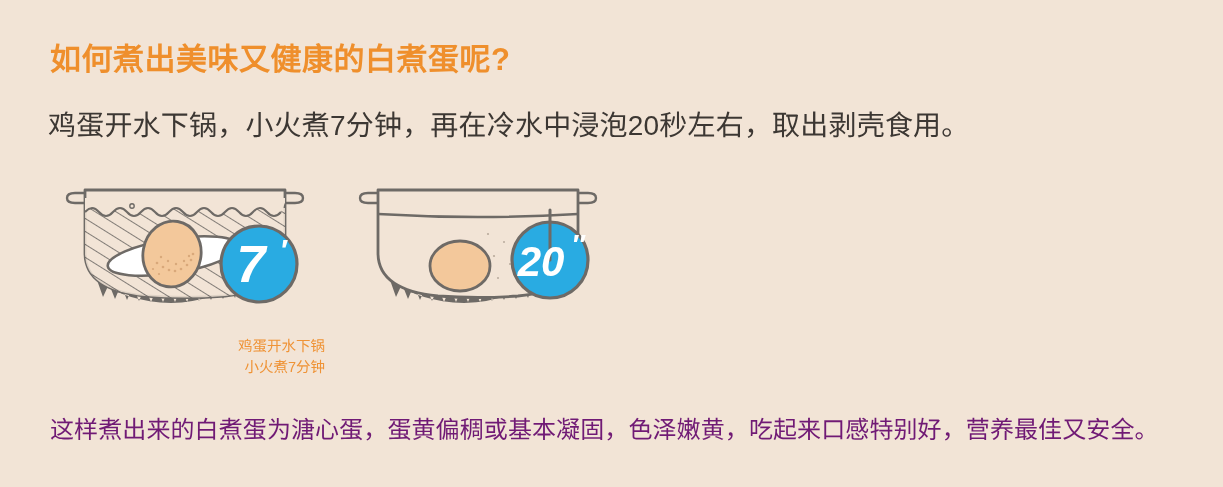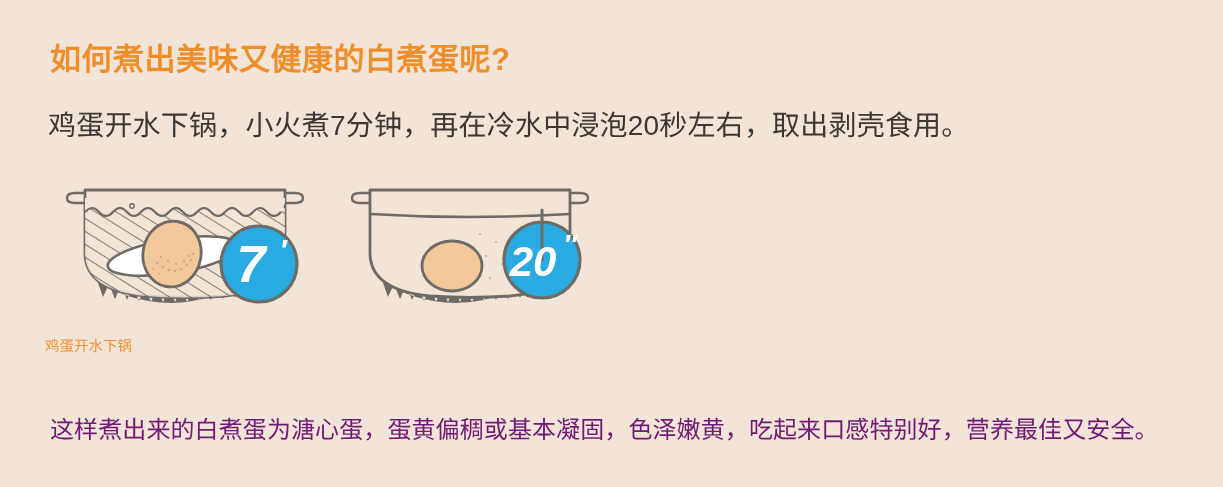--- a/index.html
+++ b/index.html
@@ -56,42 +56,42 @@
     width: 1223px;
     height: 220px;
   }
   .step {
     position: absolute;
     top: 0;
     width: 280px;
     height: 220px;
   }
   .step-1 { left: 45px; }
-  .step-2 { left: 330px; }
+  .step-2 { left: 338px; }
 
   .step-figure {
     position: absolute;
     left: 0;
     top: 0;
     width: 280px;
     height: 150px;
   }
   .step-figure svg {
     display: block;
     width: 280px;
     height: 150px;
     overflow: visible;
   }
 
   .step-caption {
     position: absolute;
     left: 0;
     top: 168px;
     width: 280px;
-    text-align: left;
+    text-align: right;
     color: #ef9336;
     font-size: 14.5px;
     line-height: 21px;
     font-weight: 500;
   }
   .step-caption .cap-line { display: block; white-space: nowrap; }
 
   
   .closing {
     position: absolute;
@@ -180,20 +180,21 @@
           <g>
             <circle cx="214" cy="96" r="38" fill="#29abe2" stroke="#6e6a66" stroke-width="3.2"></circle>
             <text class="badge-num" x="206" y="114" text-anchor="middle" font-family="Liberation Sans, sans-serif" font-size="52" font-weight="bold" font-style="italic" fill="#ffffff">7</text>
             <text x="238" y="92" text-anchor="middle" font-family="Liberation Sans, sans-serif" font-size="30" font-weight="bold" font-style="italic" fill="#ffffff">′</text>
           </g>
         </svg>
       </div>
 
       <div class="step-caption">
         <span class="cap-line">鸡蛋开水下锅</span>
+        <span class="cap-line">小火煮7分钟</span>
       </div>
     </div>
 
     <div class="step step-2">
       <div class="step-figure">
         <svg viewBox="0 0 280 150" xmlns="http://www.w3.org/2000/svg">
           <defs>
             <clipPath id="potBodyClip2">
               <path d="M40,22 L40,85 Q40,122 100,128 Q140,131 180,128 Q240,122 240,85 L240,22 Z"></path>
             </clipPath>

